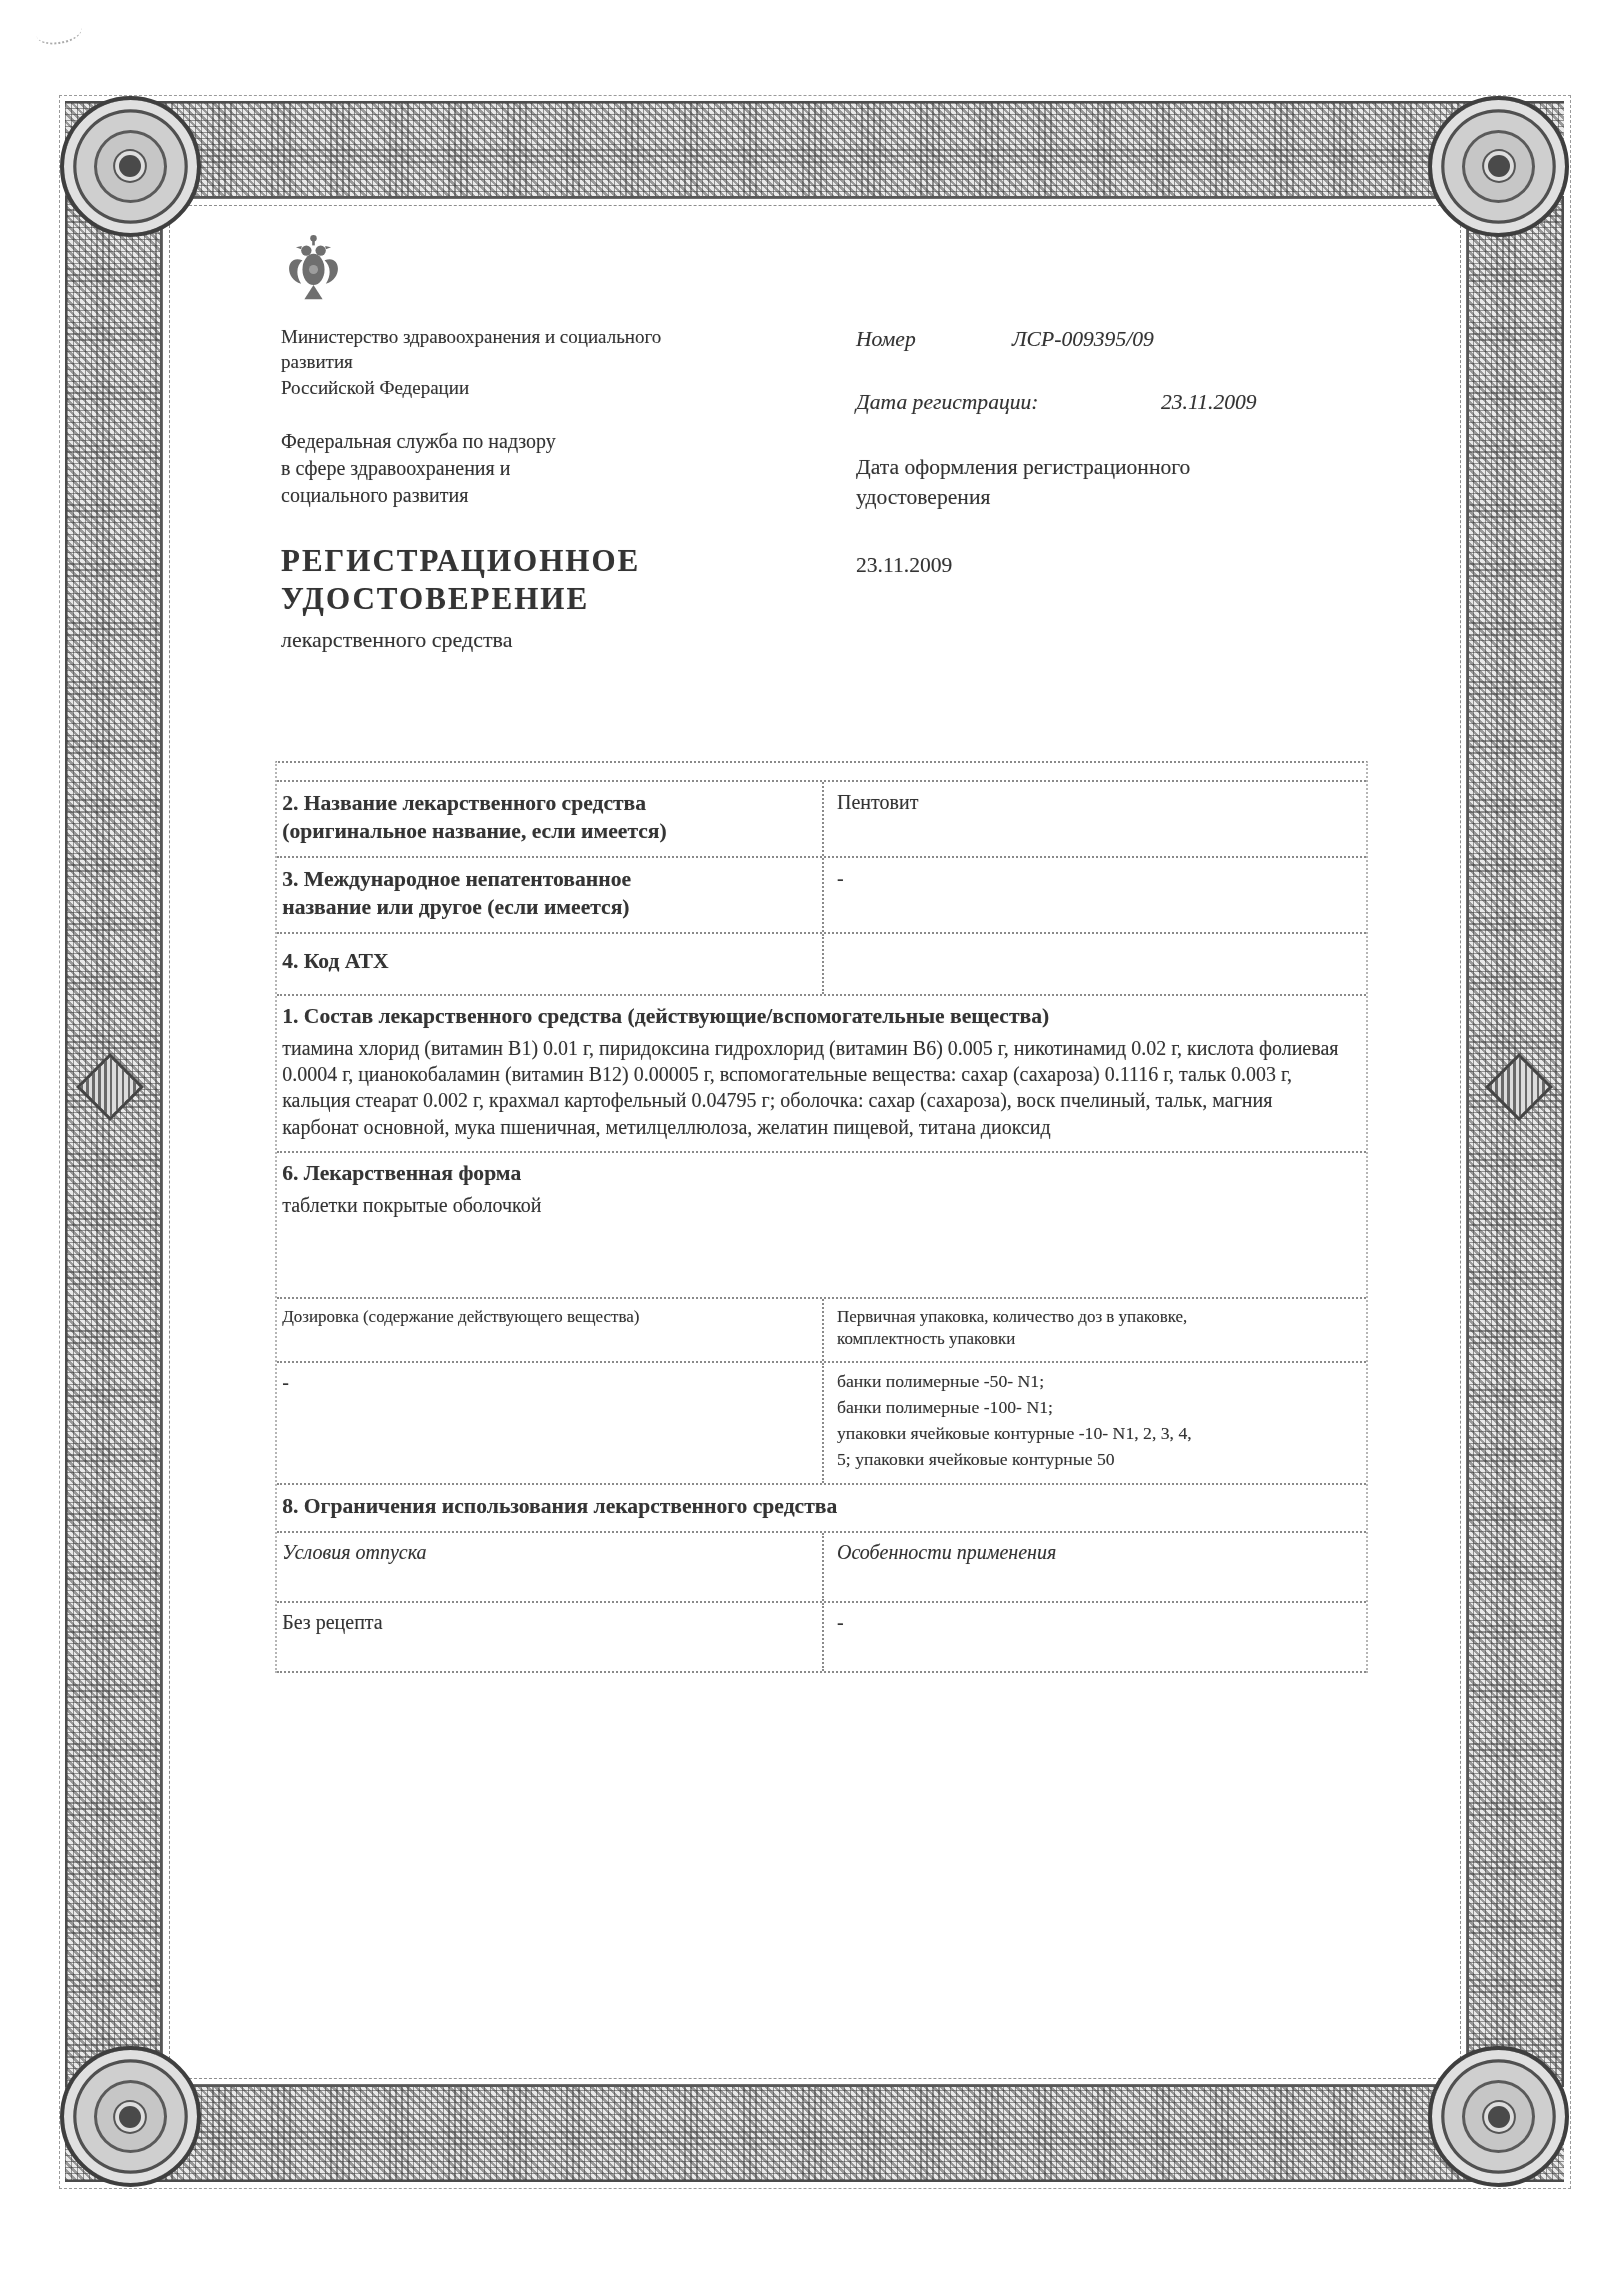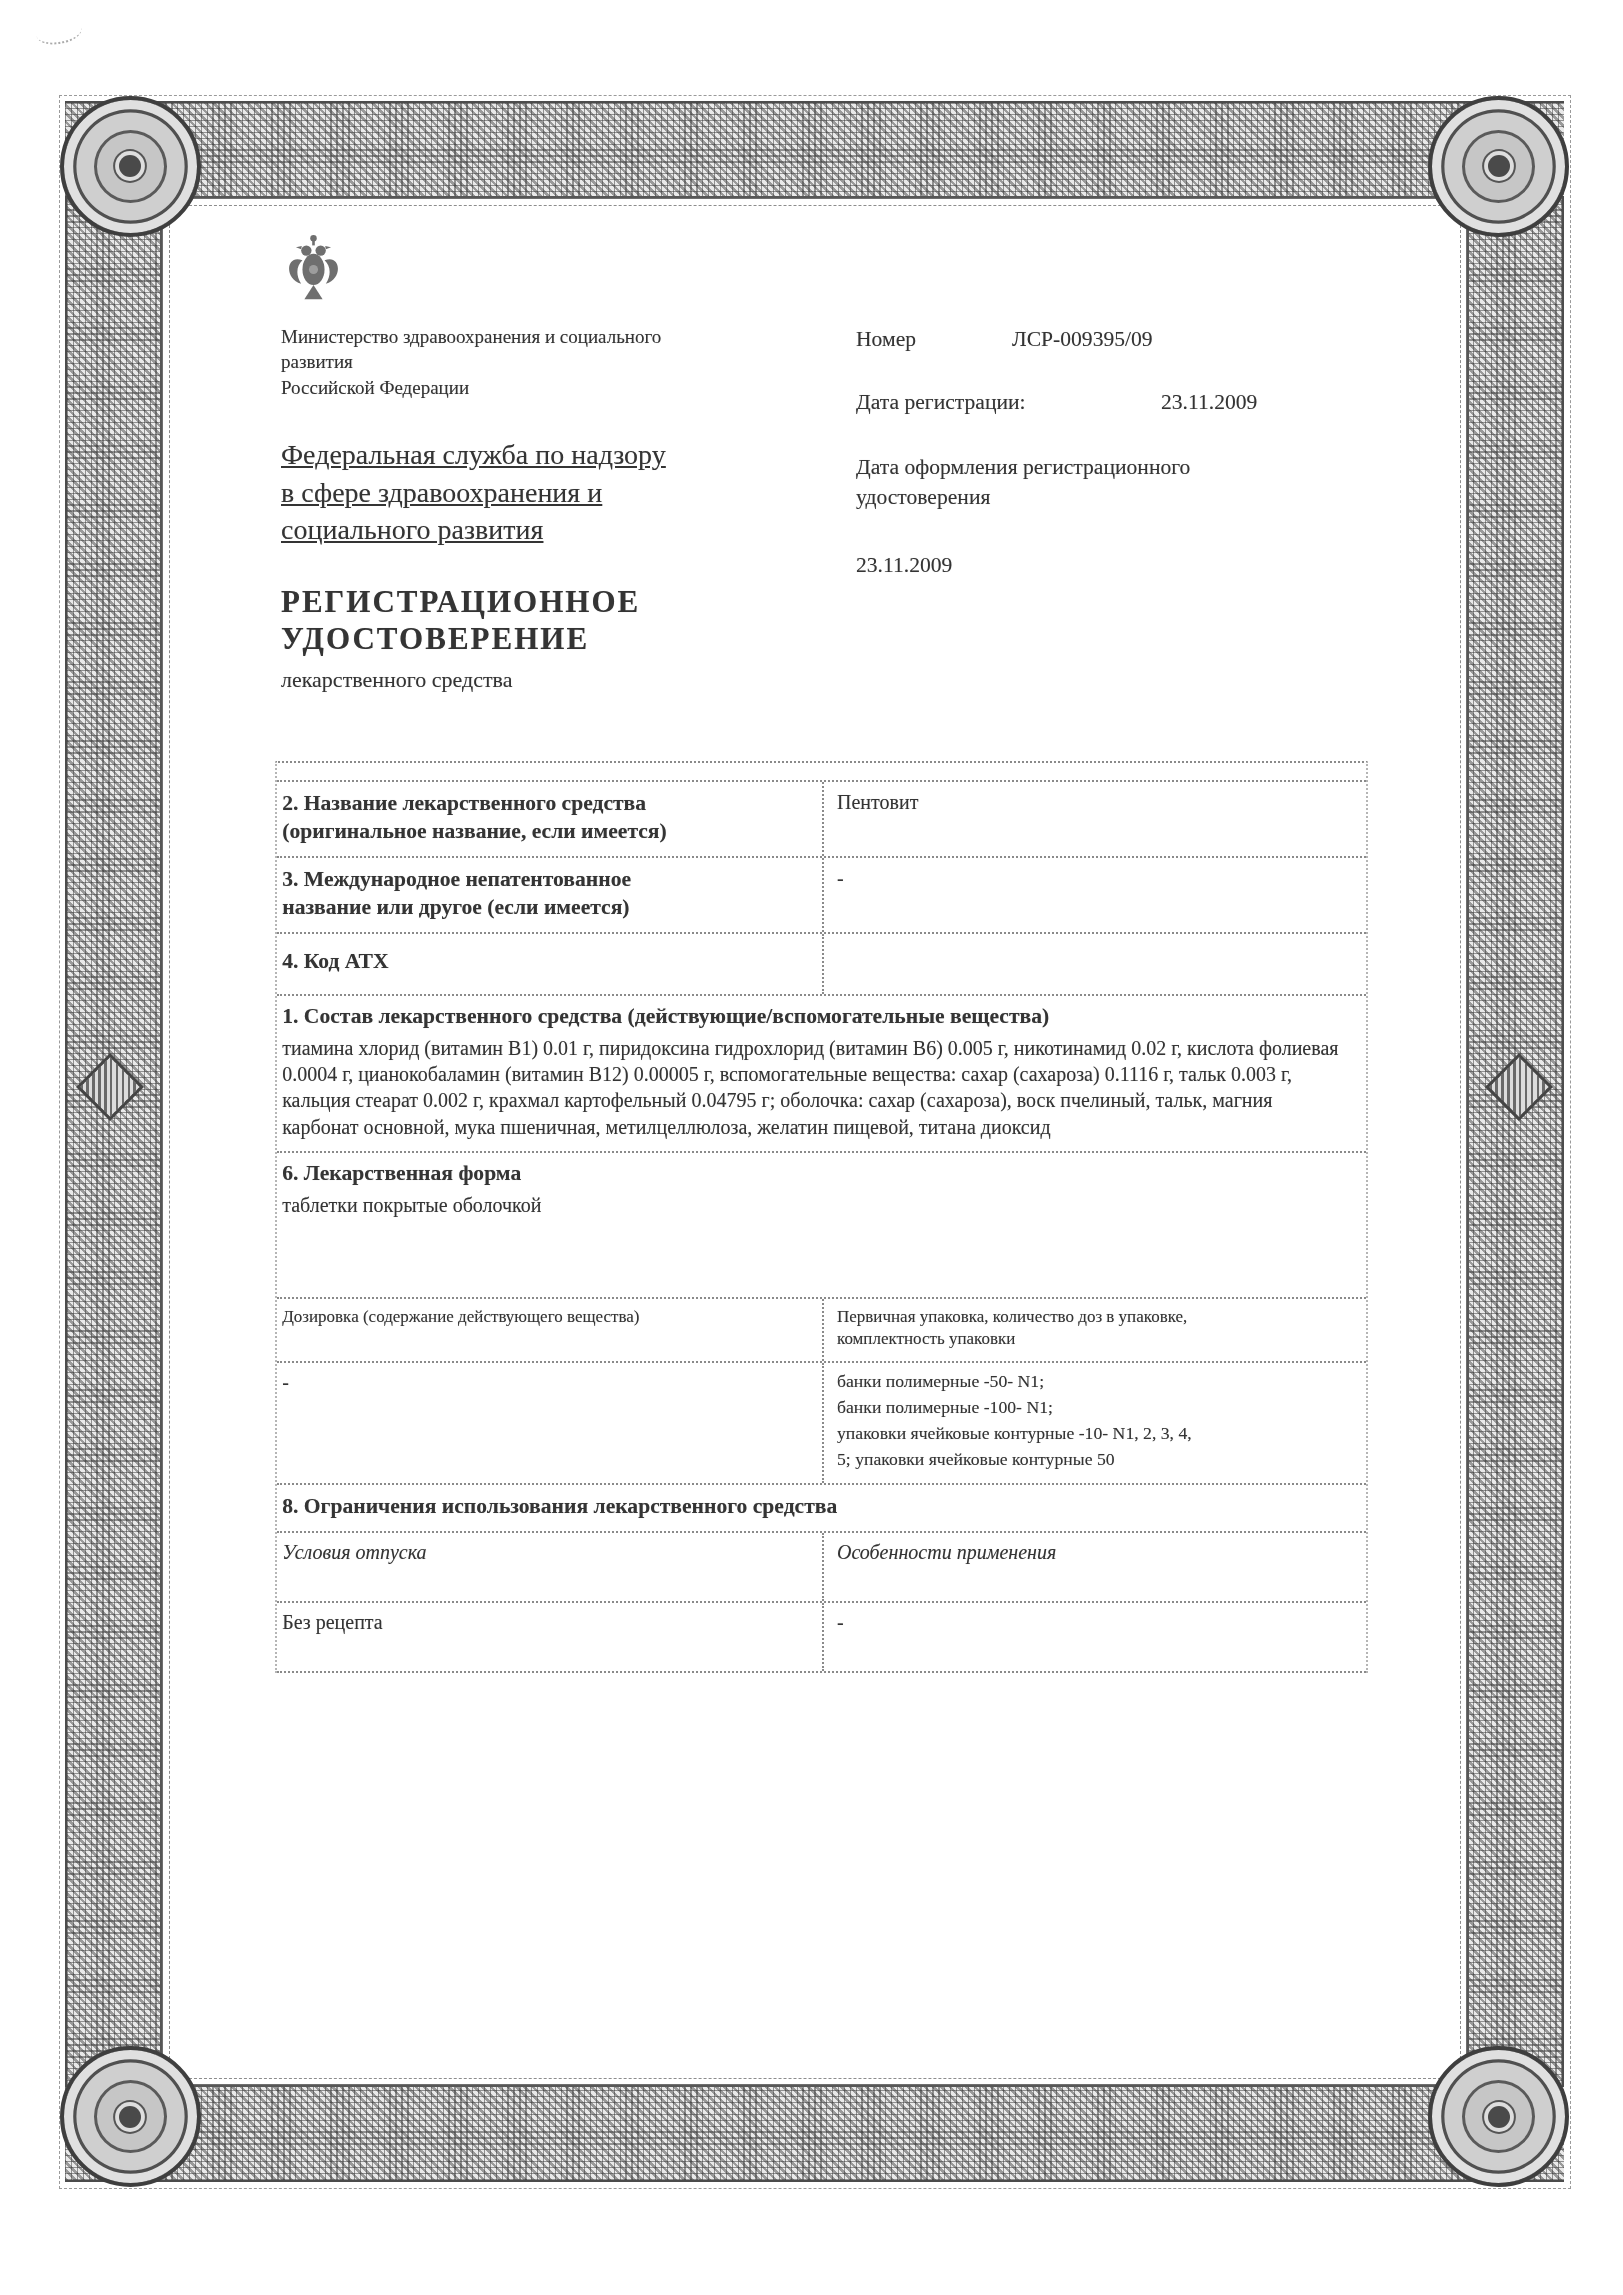--- a/index.html
+++ b/index.html
@@ -40,25 +40,25 @@
   .rosette.bl{left:-5.2px;bottom:-5.2px;} .rosette.br{right:-5.2px;bottom:-5.2px;}
   .diamond{position:absolute;width:48px;height:48px;transform:rotate(45deg);
     background:repeating-linear-gradient(45deg,#6a6a6a 0 2.6px,#ddd 2.6px 5.9px);
     border:3.3px solid #454545;box-sizing:border-box;}
   .diamond.left{left:21px;top:962px;} .diamond.right{right:21px;top:962px;}
   
   .scan-text{text-shadow:0 0 0.7px rgba(60,60,60,.38);}
   .header-left{position:absolute;left:281px;top:229px;width:452px;}
   .emblem{display:inline-block;filter:blur(0.4px);opacity:.85;}
   .ministry{margin-top:15.7px;font-size:19px;line-height:1.34;}
-  .service{margin-top:36px;font-size:28px;line-height:1.34;text-decoration:underline;}
+  .service{margin-top:28px;font-size:20px;line-height:1.34;}
   .reg-title{margin-top:34px;font-size:31px;line-height:1.22;letter-spacing:2px;font-weight:600;}
   .reg-subtitle{margin-top:9.2px;font-size:22px;}
   .header-right{position:absolute;left:856px;top:327px;width:517px;font-size:21.6px;}
-  .hr-row{display:flex;align-items:flex-start;}
+  .hr-row{display:flex;align-items:flex-start;font-style:italic;}
   .hr-row.numline{margin-bottom:38px;}
   .hr-label-number{width:156px;}
   .hr-label-regdate{width:305px;}
   .hr-issue-label{margin-top:37px;line-height:1.4;}
   .hr-issue-value{margin-top:41px;}
   
   .doc-table{position:absolute;left:275px;top:761px;width:1093px;
     border-top:2px dotted #8a8a8a;border-left:2px dotted #b5b5b5;border-right:2px dotted #b5b5b5;
     font-size:20px;line-height:1.32;box-sizing:border-box;}
   .trow{border-bottom:2px dotted #8a8a8a;}

